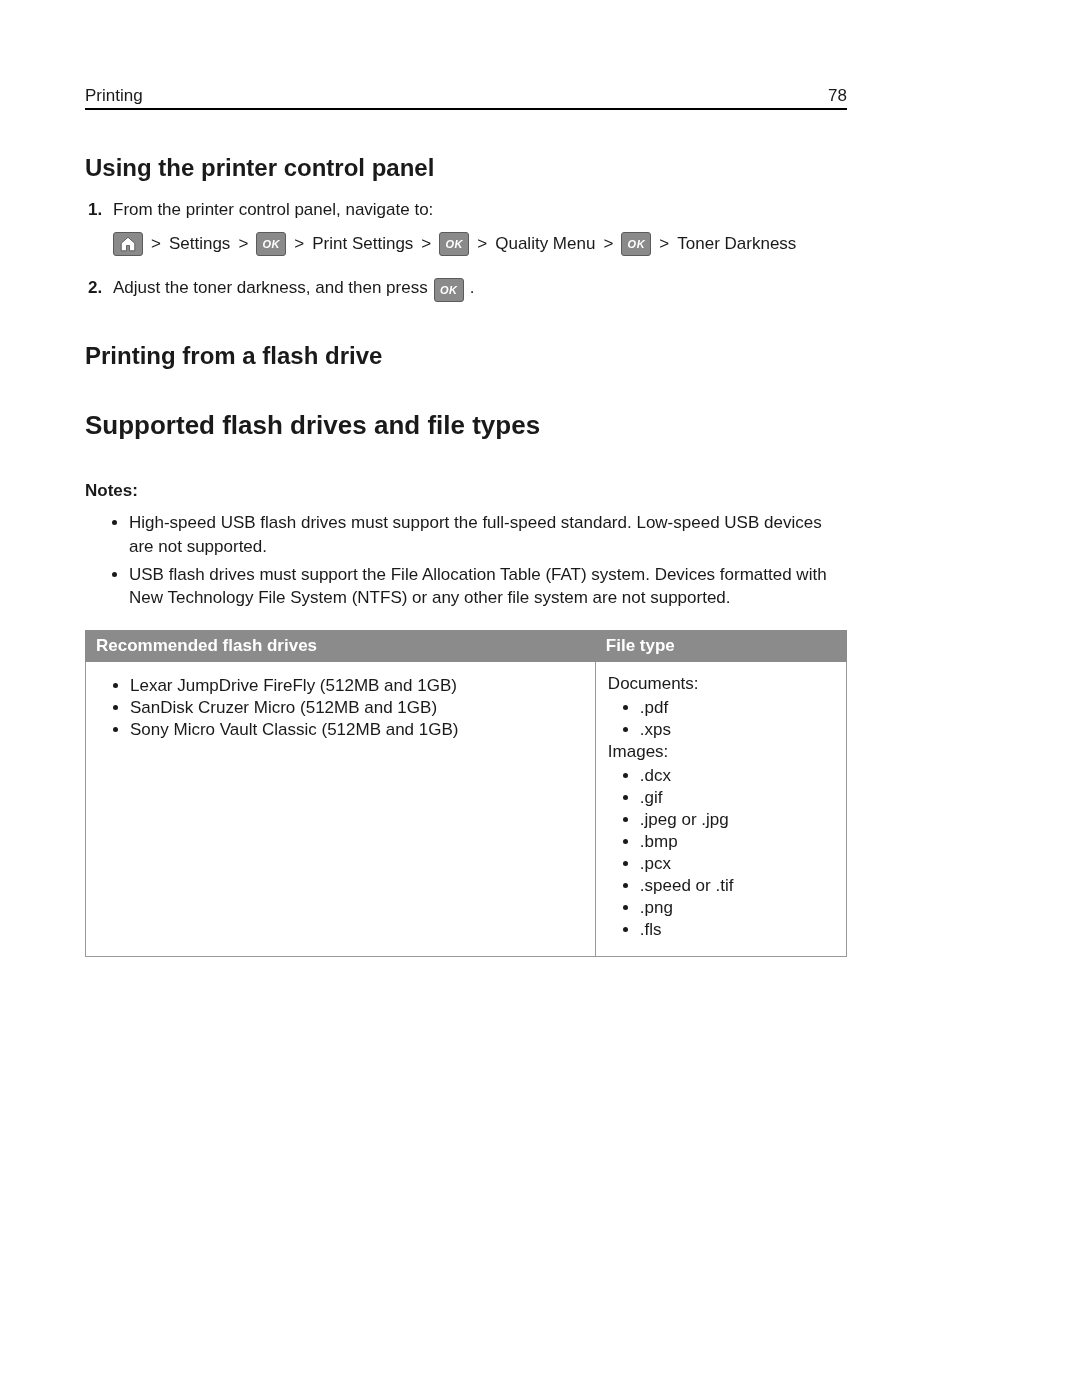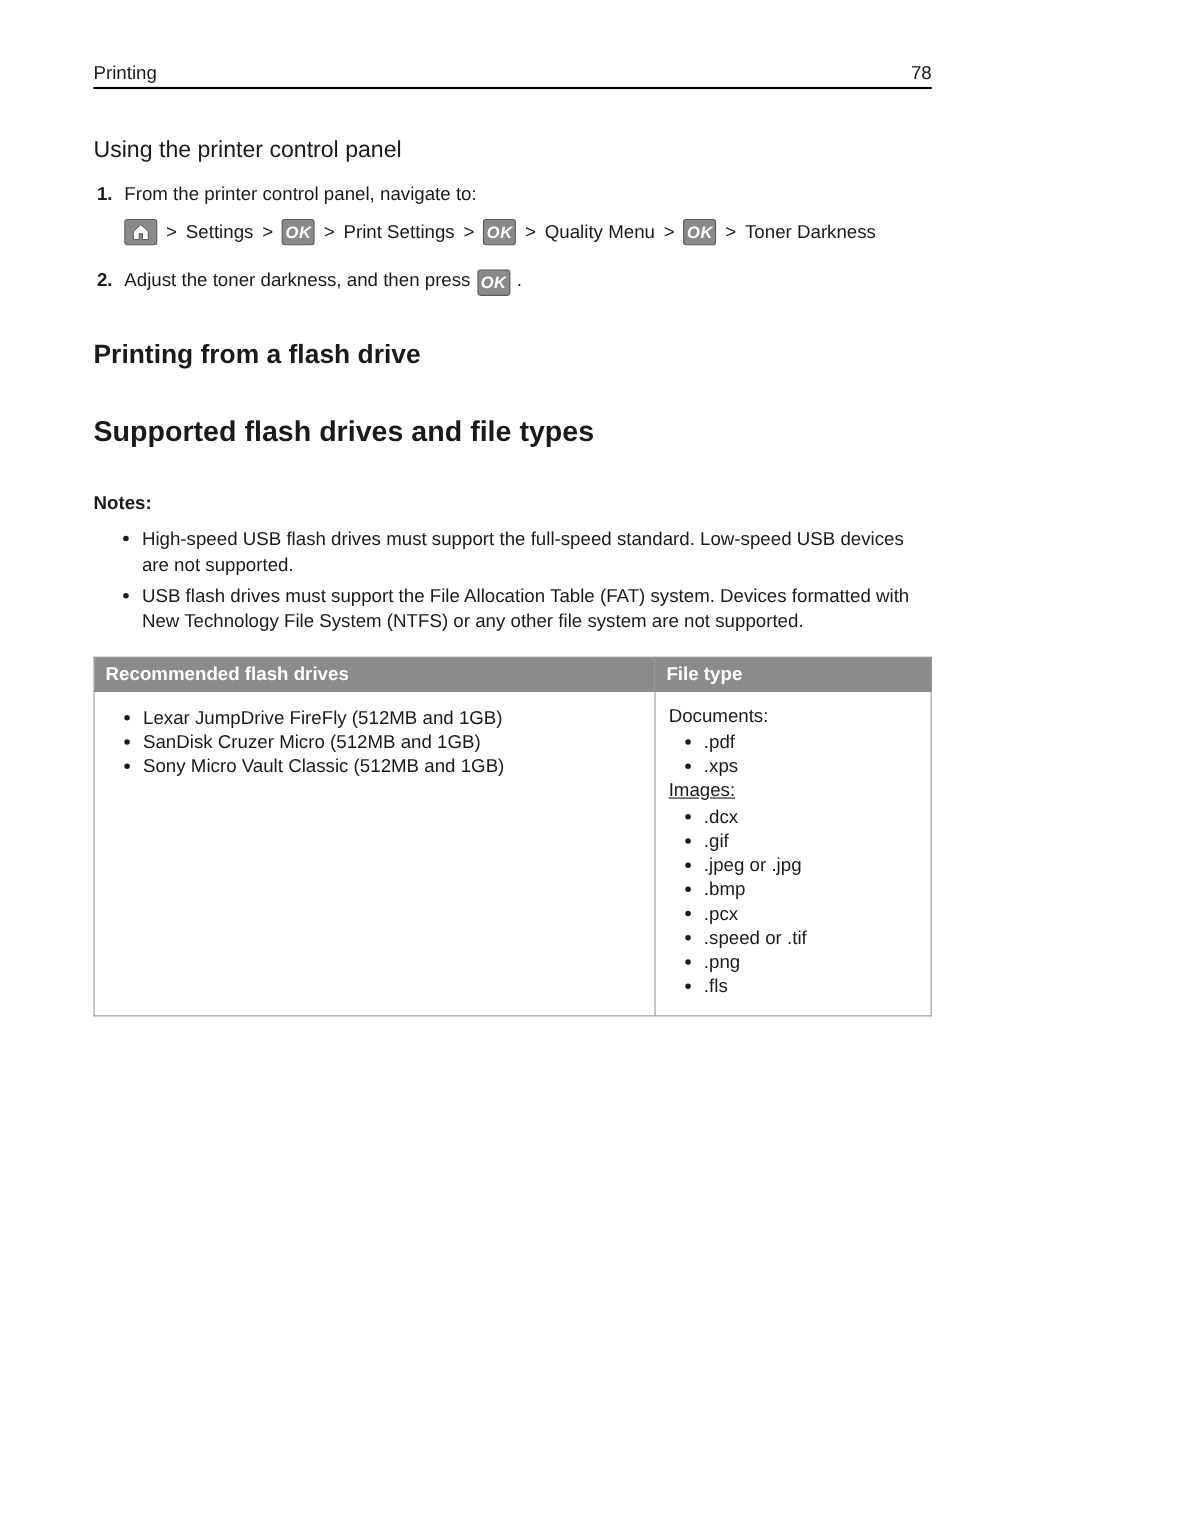--- a/index.html
+++ b/index.html
@@ -6,33 +6,33 @@
     margin: 0;
     padding: 0;
     font-family: "Segoe UI", Arial, sans-serif;
     color: #1a1a1a;
     background: #fff;
   }
   .page {
     width: 932px;
     min-height: 1397px;
     box-sizing: border-box;
-    padding: 57px 85px 60px 85px;
+    padding: 86px 85px 60px 85px;
   }
   .header-row {
     display: flex;
     justify-content: space-between;
     font-size: 17px;
     border-bottom: 2px solid #000;
     padding-bottom: 2px;
     margin-bottom: 44px;
   }
   .section-heading {
-    font-weight: 400;
-    font-size: 21px;
+    font-weight: 700;
+    font-size: 24px;
     margin-bottom: 18px;
   }
   ol.steps {
     list-style: decimal;
     margin: 0 0 40px 0;
     padding-left: 22px;
     font-size: 17px;
   }
   ol.steps > li {
     margin-bottom: 22px;
@@ -59,21 +59,21 @@
     height: 24px;
     background: #8a8a8a;
     border: 1px solid #5b5b5b;
     border-radius: 3px;
     box-sizing: border-box;
   }
   .icon-box.ok {
     color: #fff;
     font-family: Arial, sans-serif;
     font-weight: 700;
-    font-size: 15px;
+    font-size: 11px;
     font-style: italic;
     letter-spacing: 0.5px;
   }
   .home-svg { width: 18px; height: 18px; }
   .inline-step {
     display: flex;
     gap: 6px;
     flex-wrap: wrap;
   }
   h1.main-heading {
@@ -132,21 +132,20 @@
   }
   td ul li {
     margin-bottom: 2px;
   }
   .ft-section-label {
     display: block;
     margin-top: 2px;
   }
   .ft-section-label.img-label {
     margin-top: 0;
-    text-decoration: underline;
   }
 </style>
 </head>
 <body>
 
 <div class="page">
 
   <div class="header-row">
     <span>Printing</span>
     <span>78</span>

